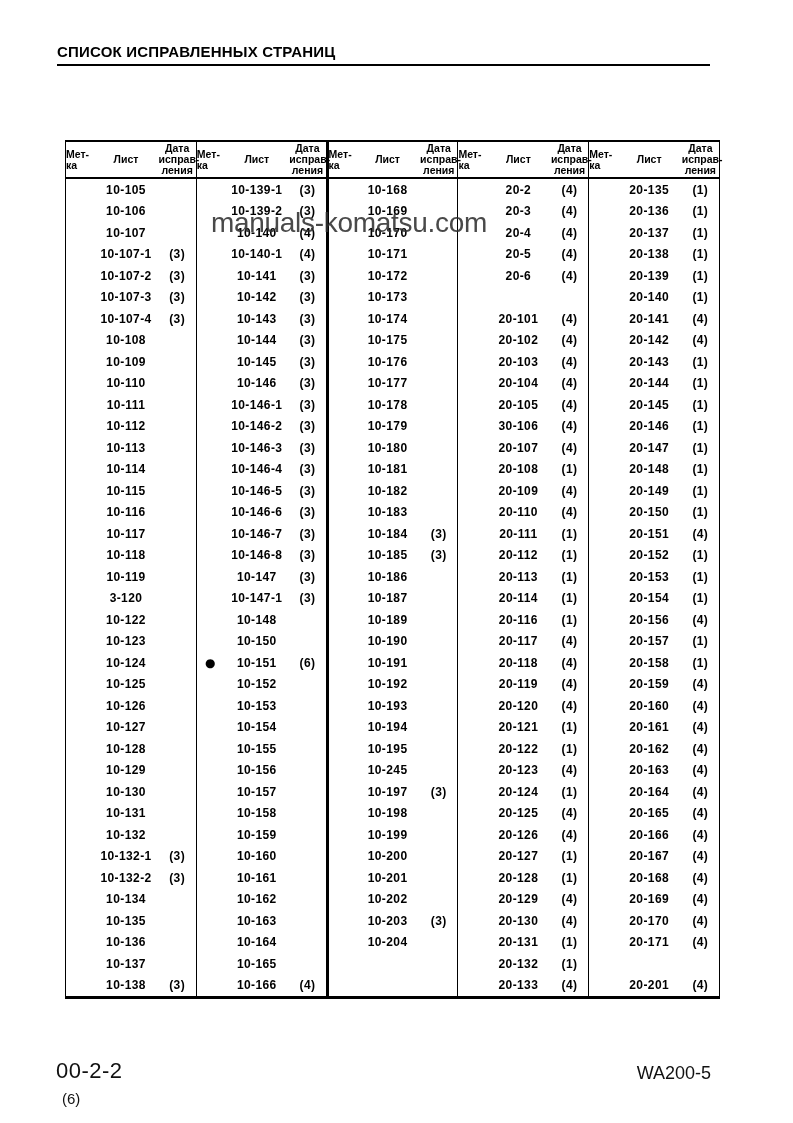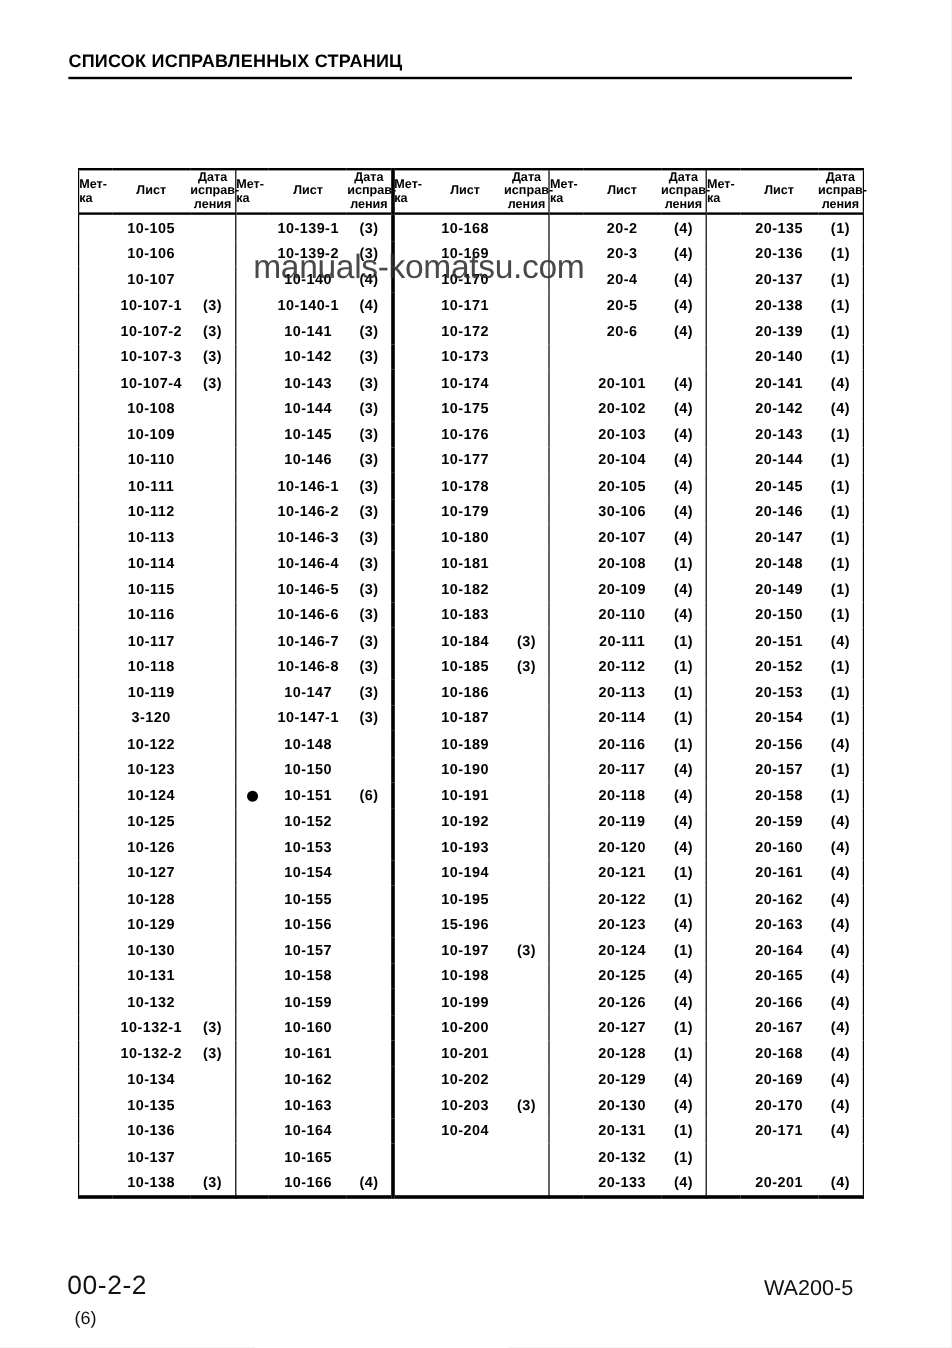--- a/index.html
+++ b/index.html
@@ -583,21 +583,21 @@
           <td class="c-date">(4)</td>
         </tr>
         <tr>
           <td class="c-mark"></td>
           <td class="c-sheet">10-129</td>
           <td class="c-date"></td>
           <td class="c-mark sep"></td>
           <td class="c-sheet">10-156</td>
           <td class="c-date"></td>
           <td class="c-mark sep-thick"></td>
-          <td class="c-sheet">15-196</td>
+          <td class="c-sheet">10-245</td>
           <td class="c-date"></td>
           <td class="c-mark sep"></td>
           <td class="c-sheet">20-123</td>
           <td class="c-date">(4)</td>
           <td class="c-mark sep"></td>
           <td class="c-sheet">20-163</td>
           <td class="c-date">(4)</td>
         </tr>
         <tr>
           <td class="c-mark"></td>

